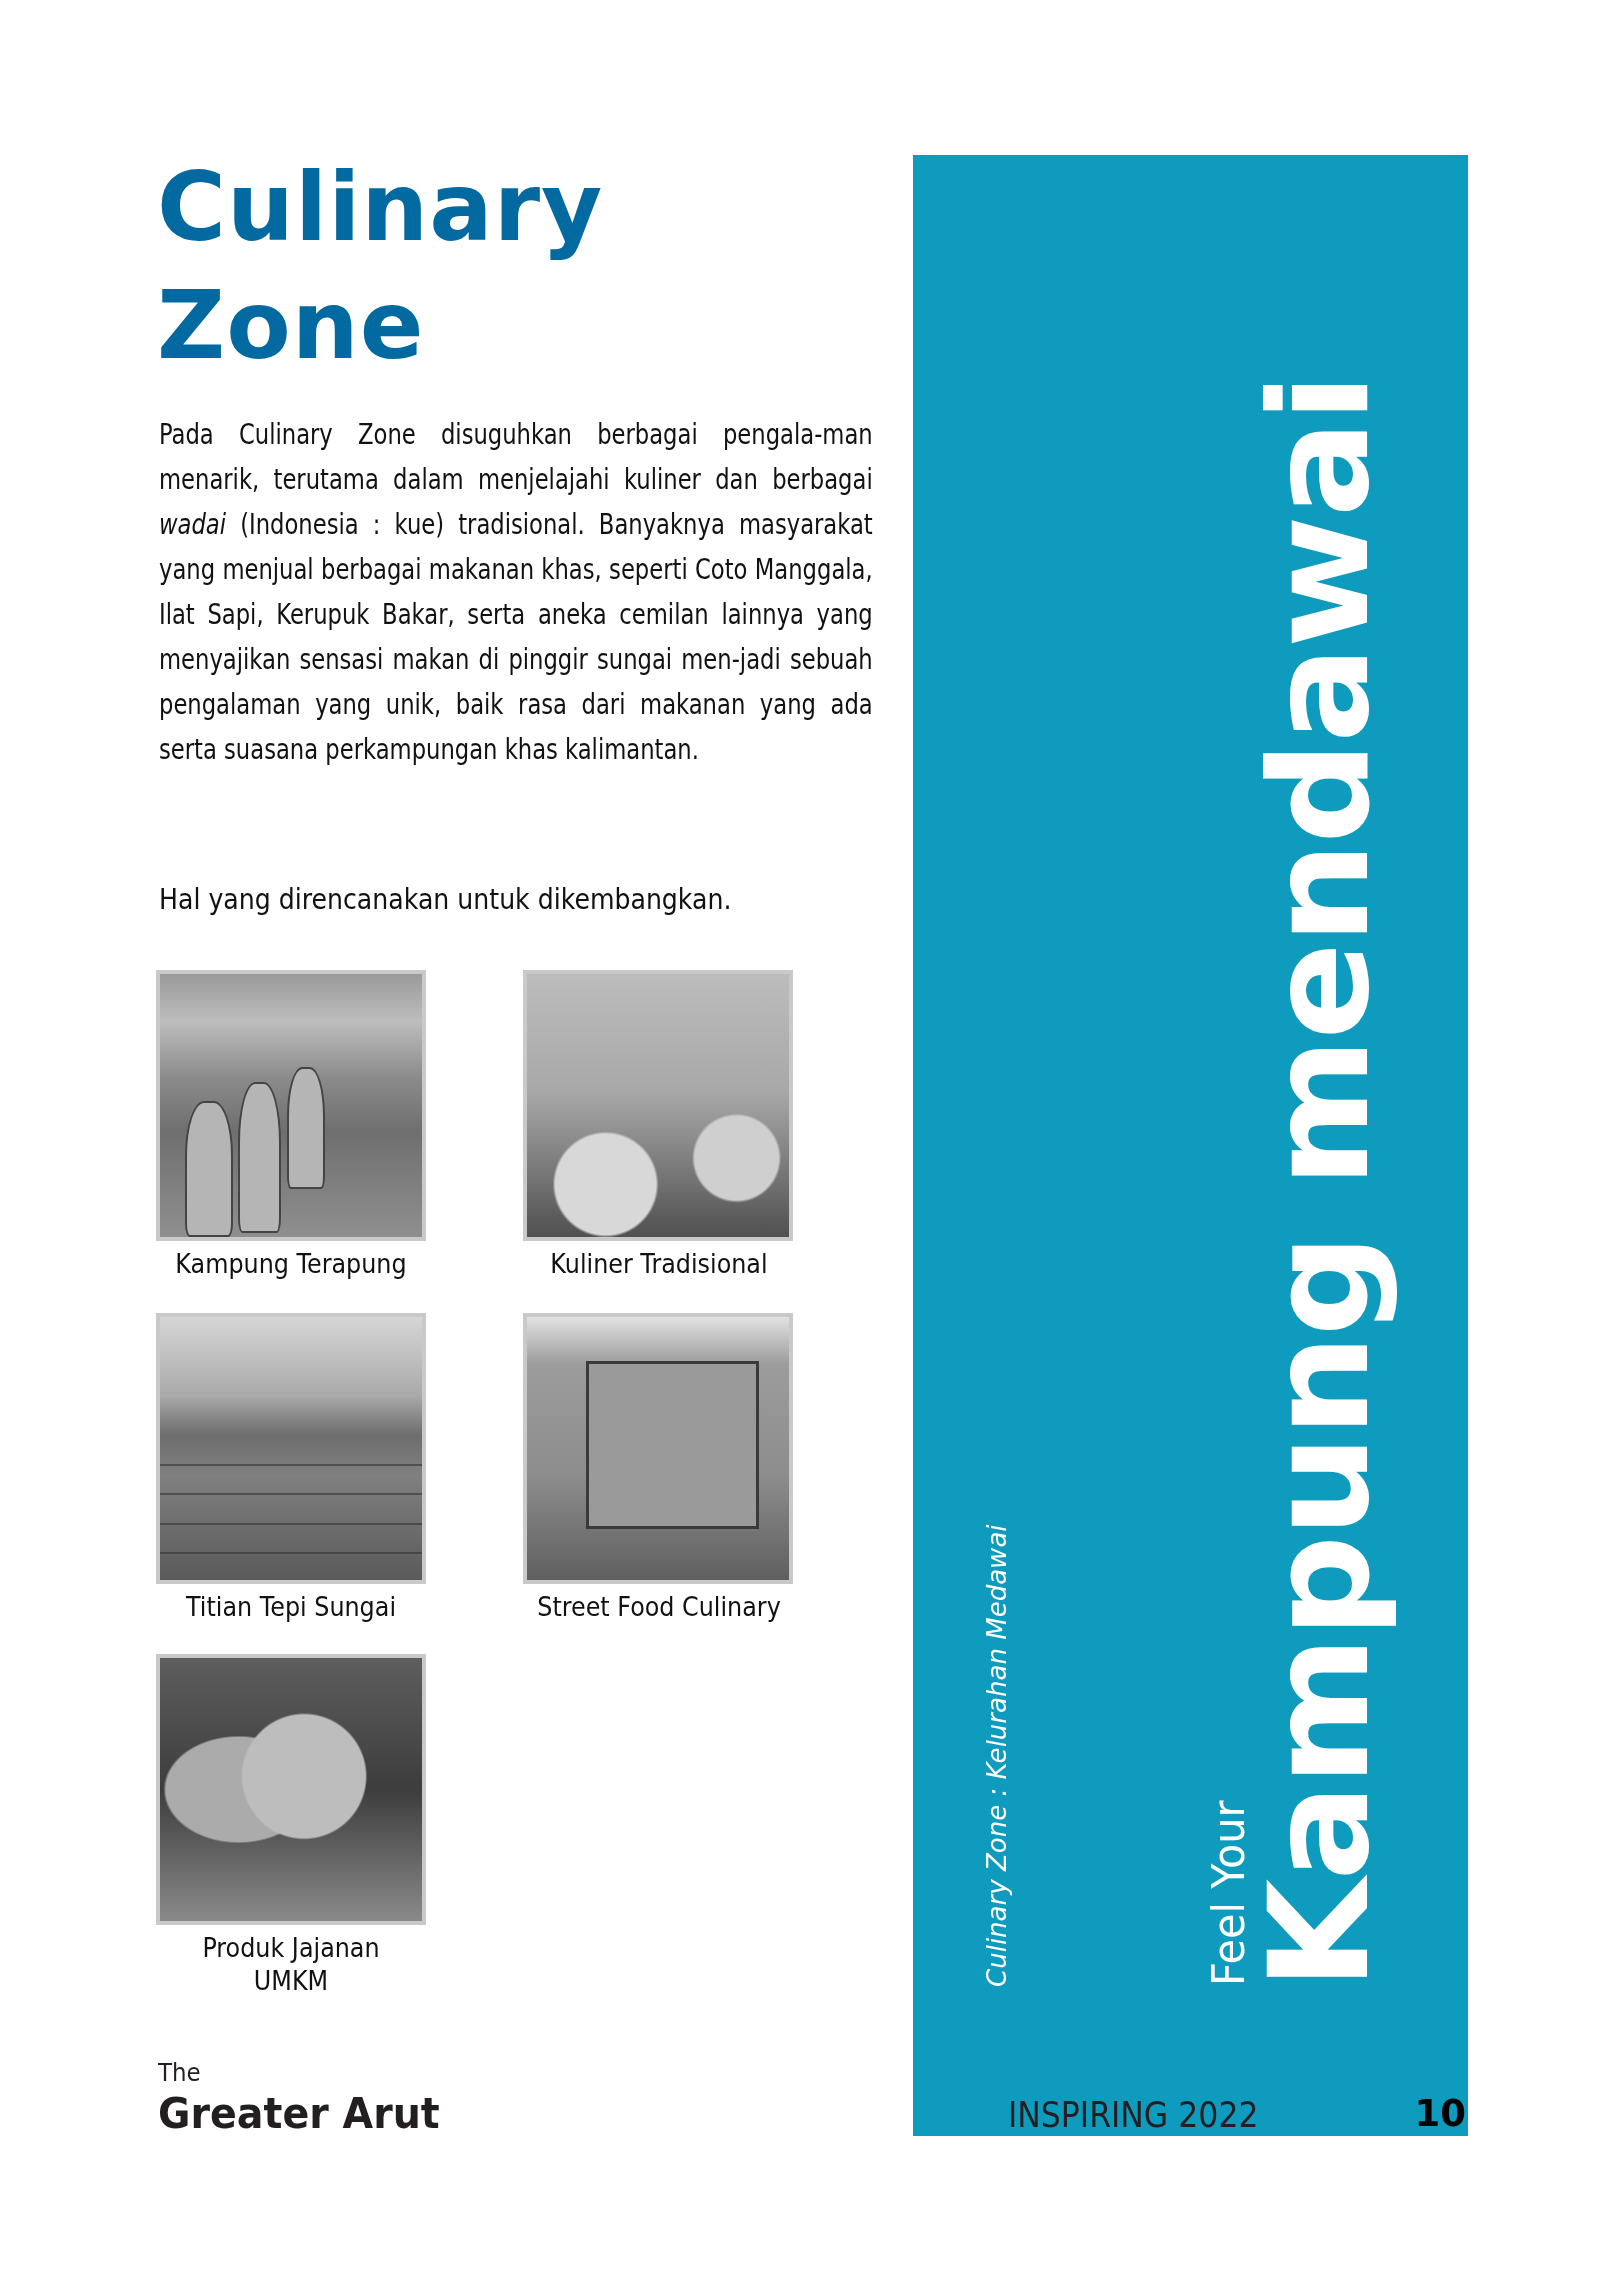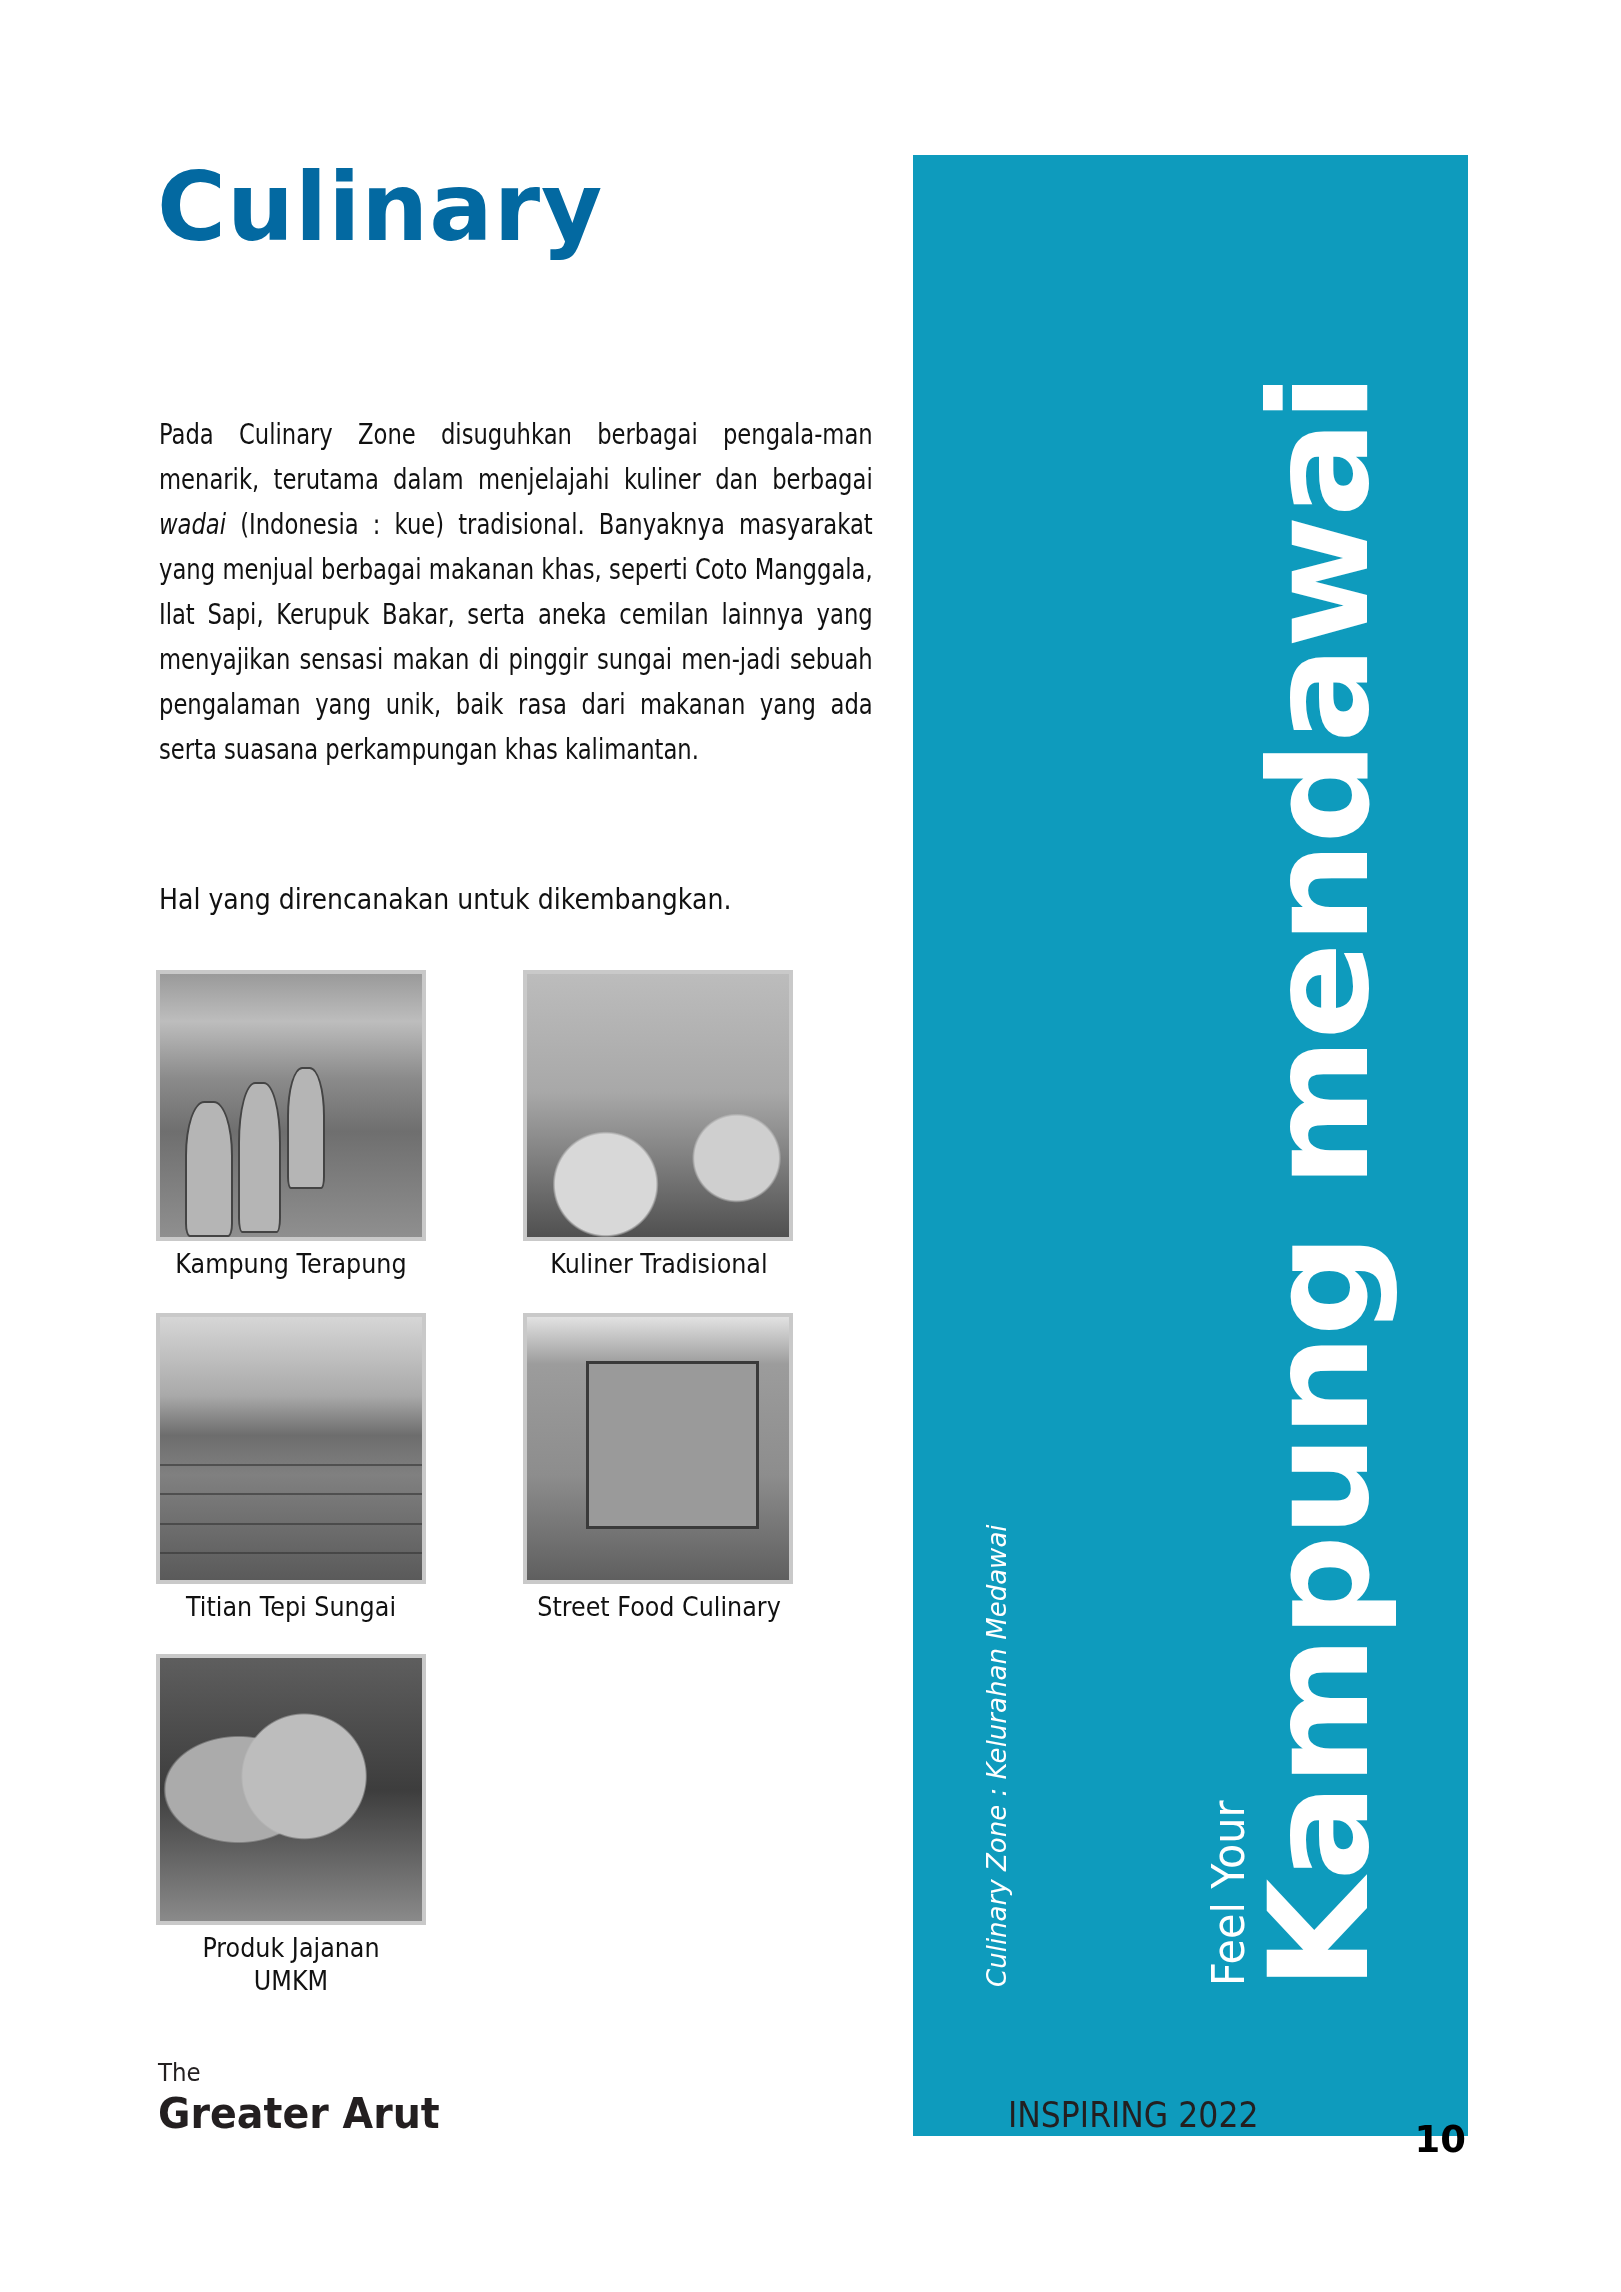--- a/index.html
+++ b/index.html
@@ -77,38 +77,39 @@
       font-family: "DejaVu Sans", sans-serif; font-style: italic; font-size: 27.4px; line-height: 33px;
       transform: rotate(-90deg) scaleX(0.95);
     }
     .footer-mag {
       position: absolute; left: 1008px; top: 2095px;
       font-family: "DejaVu Sans", sans-serif; font-size: 35px; line-height: 41px; color: #231f20;
       transform: scaleX(0.9); transform-origin: left top;
     }
     .page-num {
       position: absolute; right: 155px; top: 2092px;
-      font-family: "DejaVu Sans", sans-serif; font-weight: bold; font-size: 37px; line-height: 43px; color: #000; margin-top: 26px;
+      font-family: "DejaVu Sans", sans-serif; font-weight: bold; font-size: 37px; line-height: 43px; color: #000;
     }
     .brand-small {
       position: absolute; left: 158px; top: 2058px;
       font-family: "DejaVu Sans", sans-serif; font-size: 25.5px; line-height: 29px; color: #231f20;
       transform: scaleX(0.9); transform-origin: left top;
     }
     .brand-big {
       position: absolute; left: 158px; top: 2088px;
       font-family: "DejaVu Sans", sans-serif; font-weight: bold; font-size: 43px; line-height: 51px; color: #231f20;
       transform: scaleX(0.92); transform-origin: left top;
     }
   </style>
 </head>
 <body>
 
 <h1 class="title">
   <span>Culinary</span>
+  <span>Zone</span>
 </h1>
 
 <p class="body-text"><span>Pada Culinary Zone disuguhkan berbagai pengala-man menarik, terutama dalam menjelajahi kuliner dan berbagai </span><em>wadai</em><span> (Indonesia : kue) tradisional. Banyaknya masyarakat yang menjual berbagai makanan khas, seperti Coto Manggala, Ilat Sapi, Kerupuk Bakar, serta aneka cemilan lainnya yang menyajikan sensasi makan di pinggir sungai men-jadi sebuah pengalaman yang unik, baik rasa dari makanan yang ada serta suasana perkampungan khas kalimantan.</span></p>
 
 <p class="planned">Hal yang direncanakan untuk dikembangkan.</p>
 
 <div class="photo p1" style="left:156px; top:970px;">
   <div class="img"></div>
   <div class="boat" style="left:24.5px; top:127px; width:44px; height:132px;"></div>
   <div class="boat" style="left:78px; top:108px; width:39px; height:147px;"></div>

